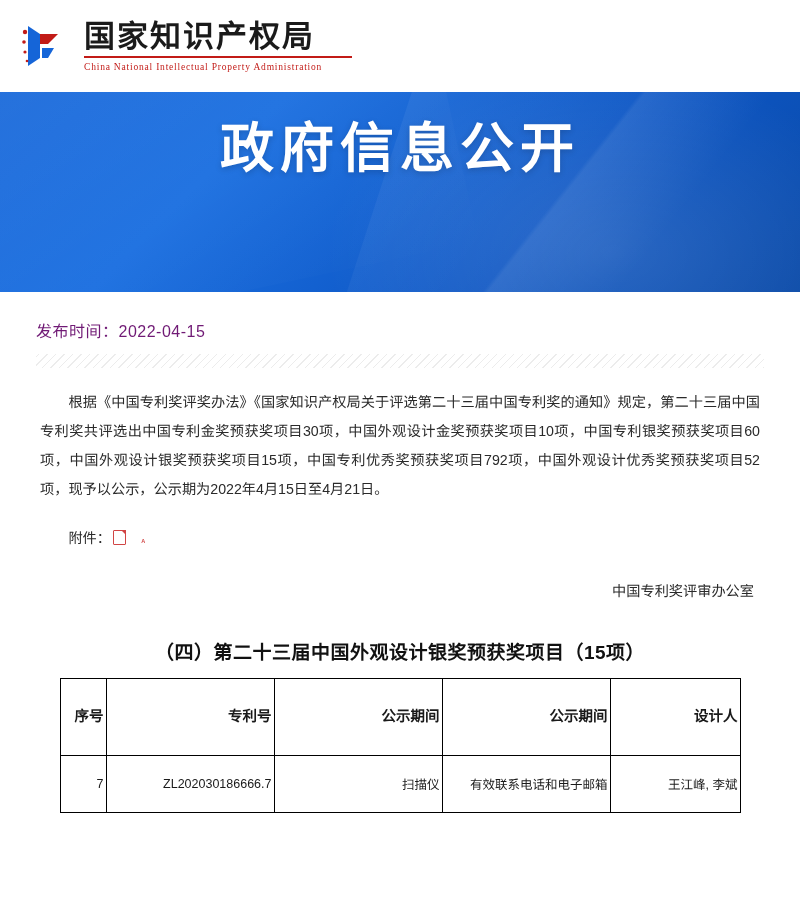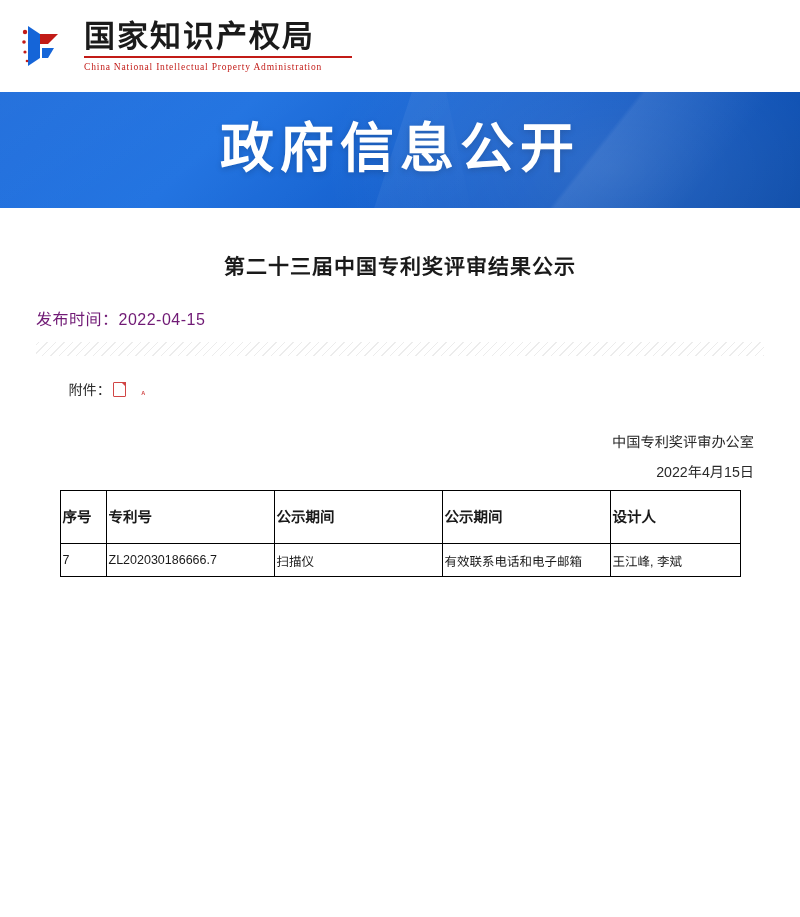--- a/index.html
+++ b/index.html
@@ -12,21 +12,21 @@
     background: #ffffff;
     font-family: "Liberation Sans", "DejaVu Sans", sans-serif;
     color: #222;
     overflow: hidden;
   }
 
   
   .banner {
     position: relative;
     width: 800px;
-    height: 208px;
+    height: 292px;
     background: linear-gradient(135deg, #1565d8 0%, #1b6fe0 35%, #0d56c4 70%, #0a4aa8 100%);
     overflow: hidden;
   }
   .banner::before {
     content: "";
     position: absolute;
     left: -80px; top: -120px;
     width: 520px; height: 420px;
     background: linear-gradient(160deg, rgba(255,255,255,0.10), rgba(255,255,255,0));
     transform: rotate(-12deg);
@@ -182,21 +182,21 @@
     color: #d14545;
     font-weight: bold;
     line-height: 1;
   }
   .attach-link {
     color: #2a2a2a;
     text-decoration: none;
   }
 
   .signature {
-    margin: 24px 46px 2px 0;
+    margin: 24px 46px 14px 0;
     text-align: right;
     font-size: 14.2px;
     color: #2a2a2a;
     line-height: 2.1;
   }
 
   
   .table-title {
     text-align: center;
     font-size: 19px;
@@ -207,23 +207,23 @@
     font-family: "Liberation Sans", sans-serif;
   }
   table.award {
     border-collapse: collapse;
     margin: 0 auto;
     width: 660px;
     table-layout: fixed;
   }
   table.award th, table.award td {
     border: 1px solid #000;
-    text-align: left;
+    text-align: right;
     vertical-align: middle;
-    padding: 4px 2px;
+    padding: 16px 2px;
     font-size: 13.5px;
     color: #1a1a1a;
   }
   table.award th {
     font-weight: bold;
     font-size: 14.5px;
     height: 44px;
     line-height: 1.15;
   }
   table.award td {
@@ -260,38 +260,38 @@
       <div class="logo-rule"></div>
       <div class="logo-en">China National Intellectual Property Administration</div>
     </div>
   </div>
 
   <div class="banner-title">政府信息公开</div>
 </div>
 
 <div class="page">
 
-  <h1 class="doc-title">第二十三届中国专利奖评审结果公示</h1>
 
   <div class="meta">发布时间：2022-04-15</div>
 
   <div class="hatch"></div>
 
   <div class="content">
+    <p>根据《中国专利奖评奖办法》《国家知识产权局关于评选第二十三届中国专利奖的通知》规定，第二十三届中国专利奖共评选出中国专利金奖预获奖项目30项，中国外观设计金奖预获奖项目10项，中国专利银奖预获奖项目60项，中国外观设计银奖预获奖项目15项，中国专利优秀奖预获奖项目792项，中国外观设计优秀奖预获奖项目52项，现予以公示，公示期为2022年4月15日至4月21日。</p>
 
     <div class="attach-line">
       <span>附件：</span><span class="pdf-icon"><span class="sheet"></span><span class="corner"></span><span class="lbl">A</span></span>
     </div>
   </div>
 
   <div class="signature">
     <div>中国专利奖评审办公室</div>
-    <div>2022年4月15日</div>
   </div>
 
+  <div class="table-title">（四）第二十三届中国外观设计银奖预获奖项目（15项）</div>
 
   <table class="award">
     <colgroup>
       <col class="col-no">
         <col class="col-pat">
         <col class="col-name">
         <col class="col-owner">
         <col class="col-dsgn">
     </colgroup>
     <thead>

